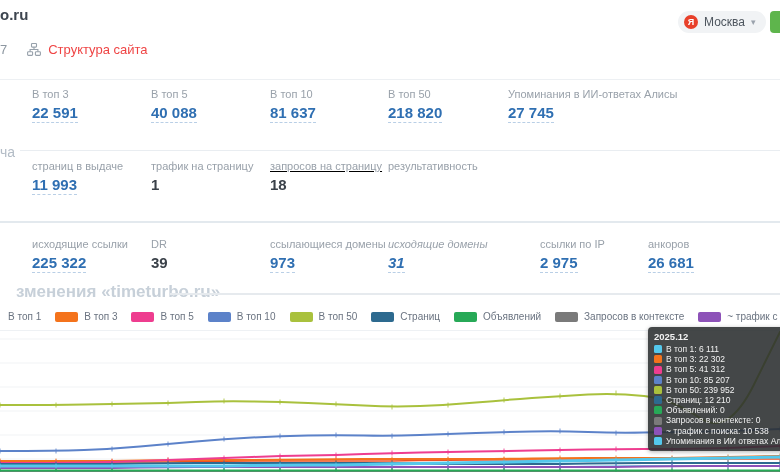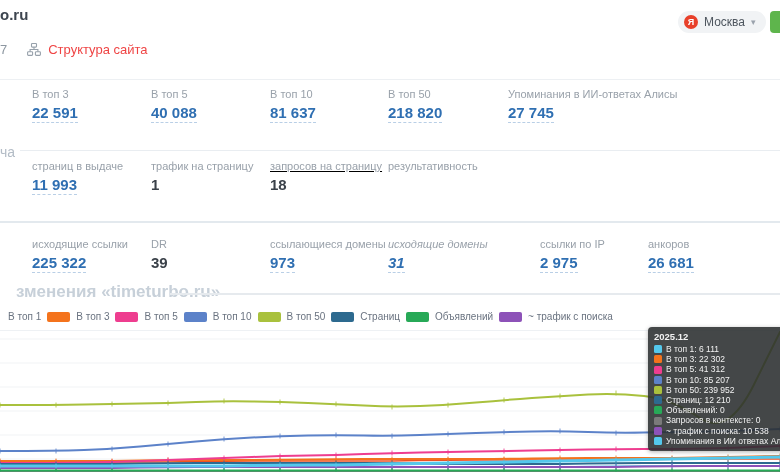--- a/index.html
+++ b/index.html
@@ -35,21 +35,21 @@
   #div-serp{top:150px;}
   #div-links{top:221px;height:2px;background:#e3e9ee;}
   .sec-frag{position:absolute;left:0;top:144px;font-size:14px;color:#b3bcc6;background:#fff;padding-right:5px;z-index:2;}
 
   
   .section-title{position:absolute;left:0;top:282px;font-size:17px;font-weight:700;color:#c7d0d9;white-space:nowrap;margin-left:16px;}
   .section-line{position:absolute;left:170px;right:0;top:293px;height:2px;background:#e6eaee;}
 
   
   .legend{position:absolute;left:8px;top:310px;width:772px;height:14px;display:flex;align-items:center;
-    gap:6px;white-space:nowrap;overflow:hidden;}
+    gap:14px;white-space:nowrap;overflow:hidden;}
   .legend-item{display:flex;align-items:center;gap:6px;cursor:pointer;flex:0 0 auto;}
   .legend-item .swatch{width:23px;height:10px;border-radius:2px;flex:0 0 auto;}
   .legend-item .llabel{font-size:10px;color:#6a7380;line-height:12px;}
 
   
   .chart{position:absolute;left:0;top:330px;width:780px;height:142px;border-top:1px solid #eef1f4;}
   .chart svg{display:block;}
 
   
   .tooltip{
@@ -143,20 +143,24 @@
       <span class="swatch" style="background: rgb(169, 193, 61);"></span>
       <span class="llabel">В топ 50</span>
     </span>
     <span class="legend-item">
       <span class="swatch" style="background: rgb(45, 106, 143);"></span>
       <span class="llabel">Страниц</span>
     </span>
     <span class="legend-item">
       <span class="swatch" style="background: rgb(39, 169, 87);"></span>
       <span class="llabel">Объявлений</span>
+    </span>
+    <span class="legend-item">
+      <span class="swatch" style="background: rgb(122, 122, 122);"></span>
+      <span class="llabel">Запросов в контексте</span>
     </span>
     <span class="legend-item">
       <span class="swatch" style="background: rgb(141, 82, 184);"></span>
       <span class="llabel">~ трафик с поиска</span>
     </span>
   </div>
 
 <div class="chart" id="chart">
     <svg width="780" height="142" viewBox="0 0 780 142">
       <line x1="0" x2="780" y1="8" y2="8" stroke="#f1f3f5" stroke-width="1"></line>

